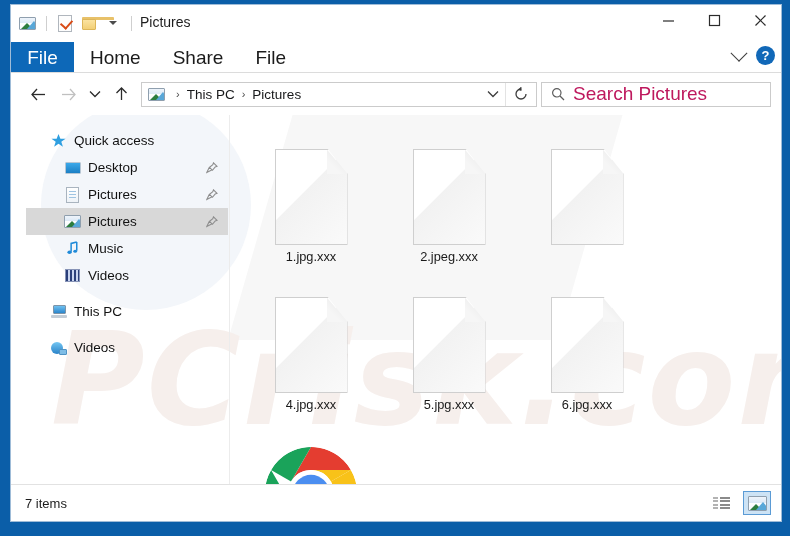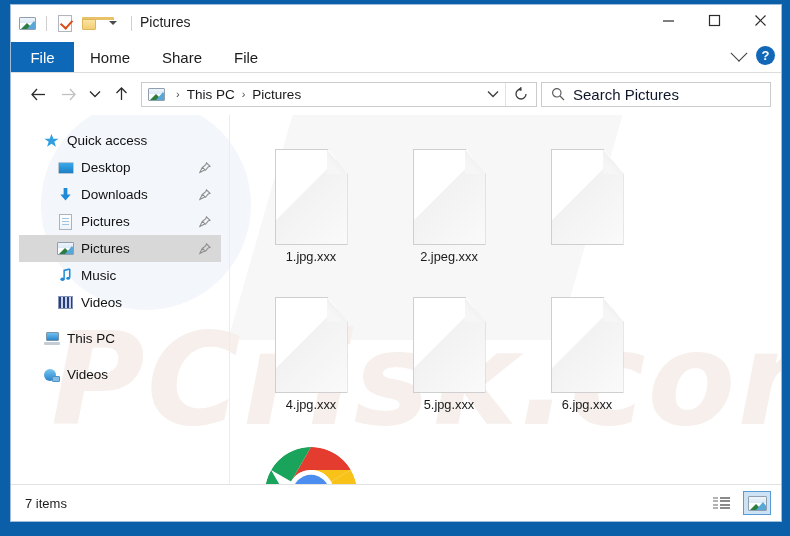--- a/index.html
+++ b/index.html
@@ -167,21 +167,21 @@
   
   #ribbon {
     position: absolute; left: 0; top: 37px;
     width: 772px; height: 31px;
     background: #ffffff;
     z-index: 5;
   }
   #tabs { display: flex; align-items: stretch; height: 31px; }
   .tab {
     display: flex; align-items: center; justify-content: center;
-    font-size: 15px; color: #1b1b1b;
+    font-size: 19px; color: #1b1b1b;
     padding: 0 16px;
     height: 31px;
     box-sizing: border-box;
   }
   .tab.file {
     background: #0d68b8; color: #ffffff;
     min-width: 63px;
     padding: 0 14px;
   }
   #ribbon-right {
@@ -257,31 +257,31 @@
   }
   #searchbox {
     width: 230px; height: 25px;
     margin: 0 12px 0 4px;
     border: 1px solid #cbcbcb;
     background: #ffffff;
     display: flex; align-items: center;
     box-sizing: border-box;
   }
   #search-ph {
-    font-size: 15px; color: #0f172a; margin-left: 8px;
+    font-size: 19px; color: #be185d; margin-left: 8px;
   }
 
   
   #body {
     position: absolute; left: 0; top: 110px;
     width: 772px; height: 372px;
     z-index: 3;
   }
   #sidebar {
-    position: absolute; left: 0; top: 0;
+    position: absolute; left: 7px; top: 0;
     width: 218px; height: 372px;
     background: transparent;
     padding-top: 12px;
     box-sizing: border-box;
     overflow: hidden;
   }
   #sidebar-divider {
     position: absolute; left: 218px; top: 0;
     width: 1px; height: 372px; background: #ececec;
   }
@@ -592,33 +592,20 @@
               <span class="ic-desktop"></span>
             </span>
           <span class="nav-label">Desktop</span>
           <span class="pin">
             <svg width="12" height="13" viewBox="0 0 12 13">
                 <path d="M7.5,0.8 L11,4.3 L9.2,5 L6.5,8.3 L3.5,5.3 L6.8,2.6 Z M3.2,5.6 L0.8,10.5 L5.7,8.1" fill="none" stroke="#8d8d8d" stroke-width="1.1"></path>
               </svg>
           </span>
         </div>
 
-        <div class="nav-item indent">
-          <span class="nav-icon">
-            <svg width="15" height="15" viewBox="0 0 16 16">
-                <polygon points="6,1 10,1 10,8 13.5,8 8,14.5 2.5,8 6,8" fill="#1f8ad8"></polygon>
-              </svg>
-          </span>
-          <span class="nav-label">Downloads</span>
-          <span class="pin">
-            <svg width="12" height="13" viewBox="0 0 12 13">
-                <path d="M7.5,0.8 L11,4.3 L9.2,5 L6.5,8.3 L3.5,5.3 L6.8,2.6 Z M3.2,5.6 L0.8,10.5 L5.7,8.1" fill="none" stroke="#8d8d8d" stroke-width="1.1"></path>
-              </svg>
-          </span>
-        </div>
 
         <div class="nav-item indent">
           <span class="nav-icon">
               <span class="ic-doc"></span>
             </span>
           <span class="nav-label">Pictures</span>
           <span class="pin">
             <svg width="12" height="13" viewBox="0 0 12 13">
                 <path d="M7.5,0.8 L11,4.3 L9.2,5 L6.5,8.3 L3.5,5.3 L6.8,2.6 Z M3.2,5.6 L0.8,10.5 L5.7,8.1" fill="none" stroke="#8d8d8d" stroke-width="1.1"></path>
               </svg>

